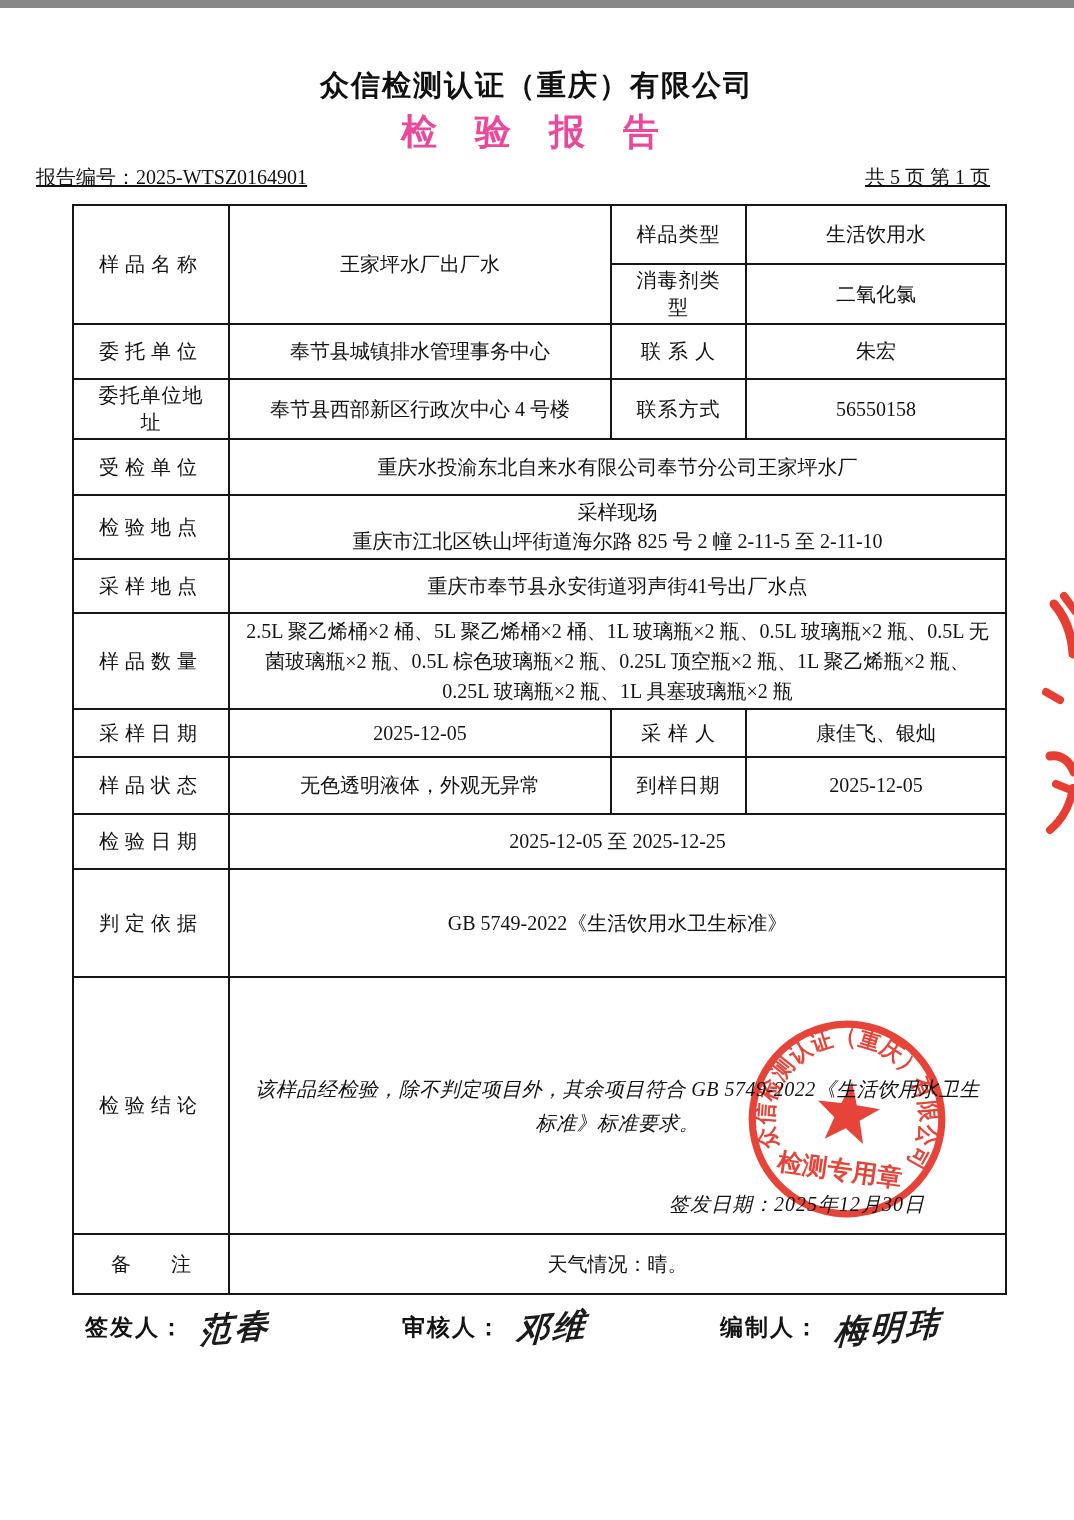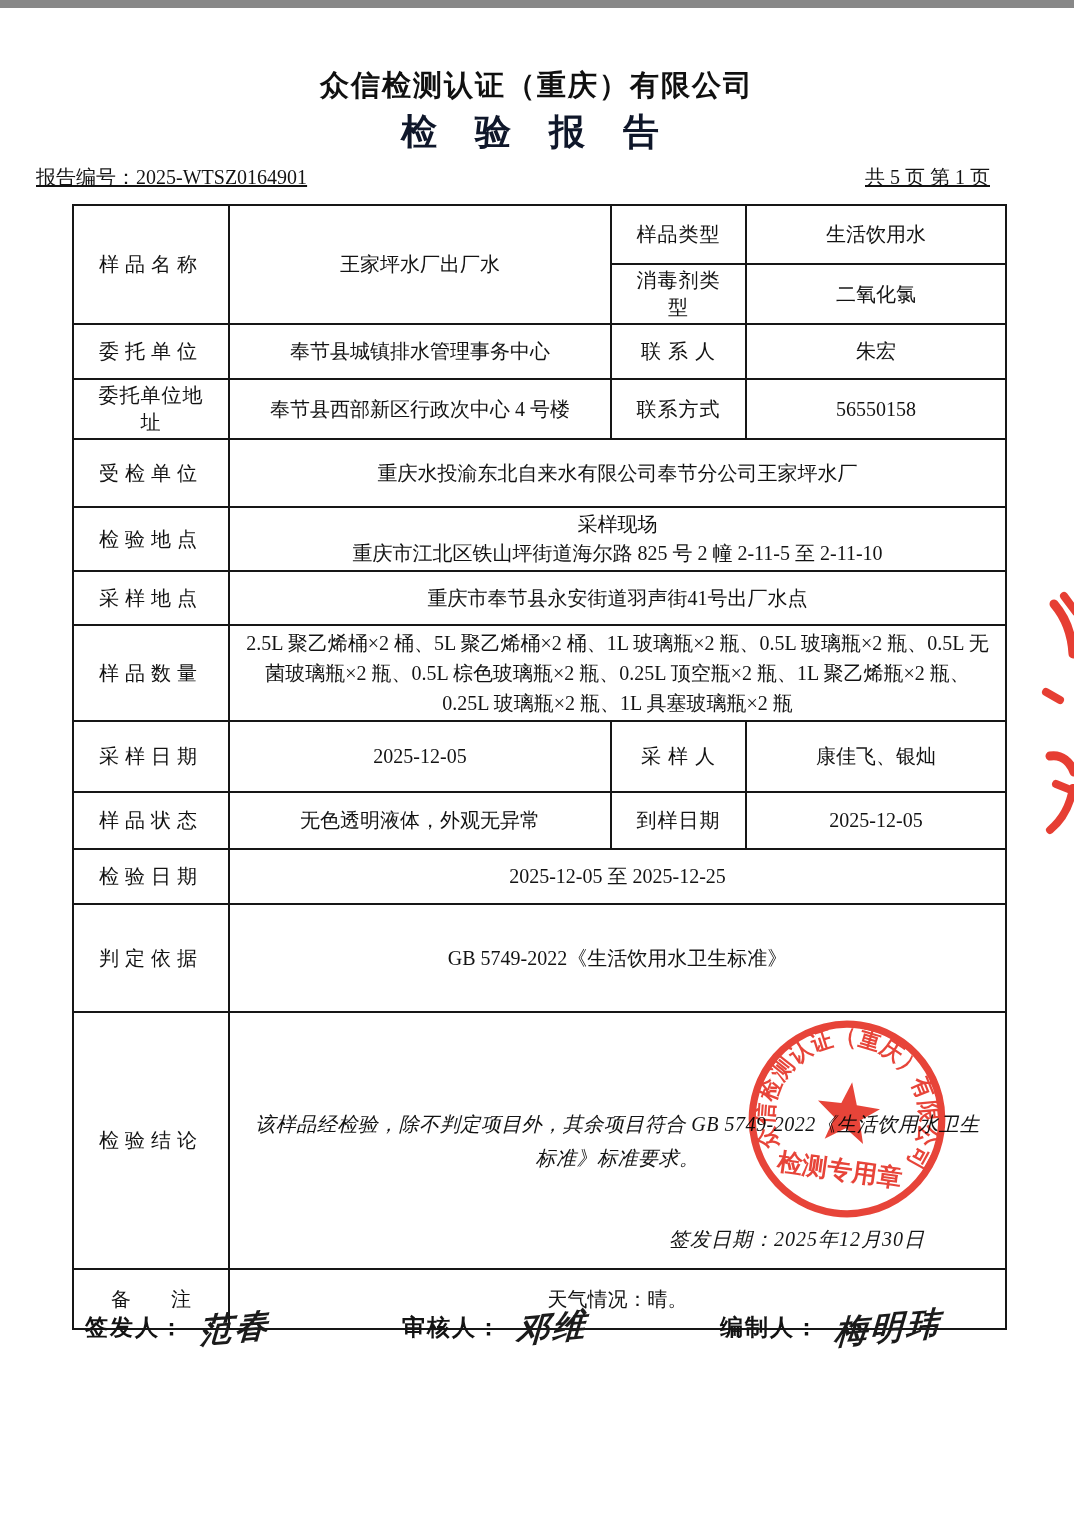--- a/index.html
+++ b/index.html
@@ -10,21 +10,21 @@
     font-family:"Liberation Serif","DejaVu Serif",serif;
   }
   .company {
     position:absolute; top:58px; left:0; width:100%; text-align:center;
     font-family:"Liberation Sans","DejaVu Sans",sans-serif;
     font-size:29px; font-weight:bold; letter-spacing:2px; color:#101010;
   }
   .title {
     position:absolute; top:100px; left:0; width:100%; text-align:center;
     font-family:"Liberation Sans","DejaVu Sans",sans-serif;
-    font-size:36px; font-weight:bold; letter-spacing:14px; color:#0f172a;
+    font-size:36px; font-weight:bold; letter-spacing:14px; color:#ec4899;
   }
   .meta-row {
     position:absolute; top:156px; left:36px; width:954px;
     display:flex; justify-content:space-between; align-items:baseline;
     font-size:20px;
     text-decoration:underline;
   }
   table.report {
     position:absolute; left:72px; top:196px; width:933px;
     border-collapse:collapse; table-layout:fixed;
@@ -97,40 +97,40 @@
       <td>奉节县城镇排水管理事务中心</td>
       <td class="lbl-tight">联 系 人</td>
       <td>朱宏</td>
     </tr>
     <tr style="height:54px">
       <td class="lbl-tight">委托单位地址</td>
       <td>奉节县西部新区行政次中心 4 号楼</td>
       <td class="lbl-tight">联系方式</td>
       <td>56550158</td>
     </tr>
-    <tr style="height:68px">
+    <tr style="height:56px">
       <td class="lbl">受检单位</td>
       <td colspan="3">重庆水投渝东北自来水有限公司奉节分公司王家坪水厂</td>
     </tr>
     <tr style="height:61px">
       <td class="lbl">检验地点</td>
       <td colspan="3" class="two-line">
         <div>采样现场</div>
         <div>重庆市江北区铁山坪街道海尔路 825 号 2 幢 2-11-5 至 2-11-10</div>
       </td>
     </tr>
     <tr style="height:54px">
       <td class="lbl">采样地点</td>
       <td colspan="3">重庆市奉节县永安街道羽声街41号出厂水点</td>
     </tr>
     <tr style="height:91px">
       <td class="lbl">样品数量</td>
       <td colspan="3" class="qty">2.5L 聚乙烯桶×2 桶、5L 聚乙烯桶×2 桶、1L 玻璃瓶×2 瓶、0.5L 玻璃瓶×2 瓶、0.5L 无菌玻璃瓶×2 瓶、0.5L 棕色玻璃瓶×2 瓶、0.25L 顶空瓶×2 瓶、1L 聚乙烯瓶×2 瓶、0.25L 玻璃瓶×2 瓶、1L 具塞玻璃瓶×2 瓶</td>
     </tr>
-    <tr style="height:71px">
+    <tr style="height:48px">
       <td class="lbl">采样日期</td>
       <td>2025-12-05</td>
       <td class="lbl-tight">采 样 人</td>
       <td>康佳飞、银灿</td>
     </tr>
     <tr style="height:57px">
       <td class="lbl">样品状态</td>
       <td>无色透明液体，外观无异常</td>
       <td class="lbl-tight">到样日期</td>
       <td>2025-12-05</td>

